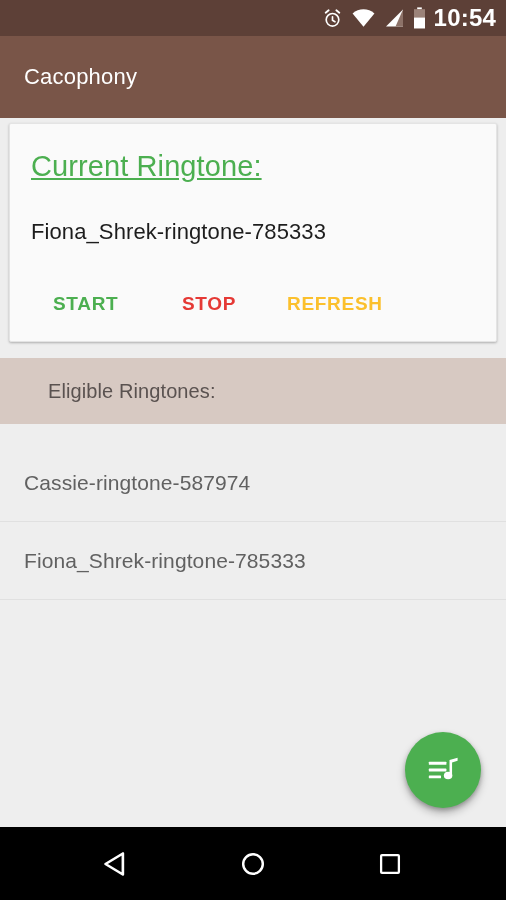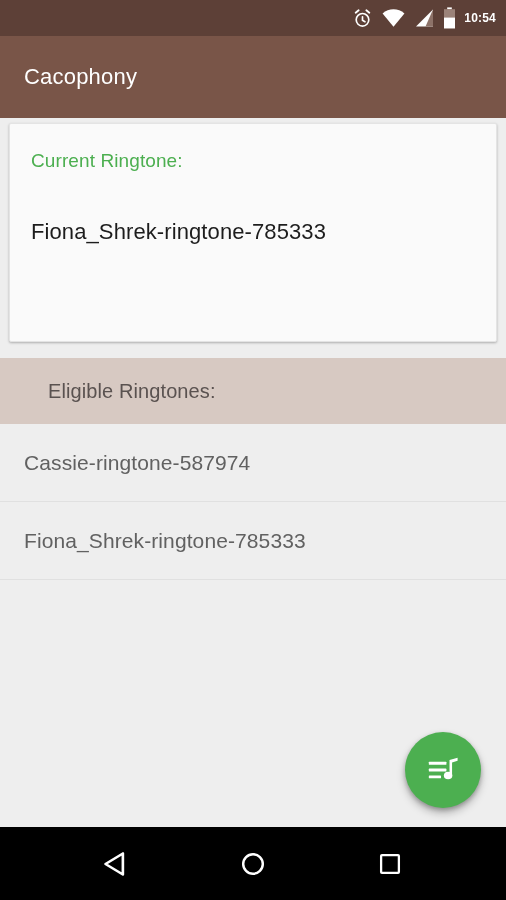--- a/index.html
+++ b/index.html
@@ -36,21 +36,21 @@
     box-sizing: border-box;
   }
   .status-icons {
     display: flex;
     align-items: center;
     gap: 9px;
   }
   .status-icons svg { display: block; }
   .status-time {
     color: #FFFFFF;
-    font-size: 12px;
+    font-size: 24px;
     font-weight: bold;
     letter-spacing: 0.2px;
     margin-left: 8px;
     line-height: 1;
   }
 
   
   .app-bar {
     position: absolute;
     top: 36px; left: 0;
@@ -78,23 +78,24 @@
     background: #FAFAFA;
     border: 1px solid #E4E4E4;
     border-radius: 2px;
     box-sizing: border-box;
     box-shadow: 0 1px 3px rgba(0,0,0,0.16), 0 1px 2px rgba(0,0,0,0.12);
   }
   .card-title {
     position: absolute;
     top: 26px;
     left: 21px;
-    font-size: 19px;
+    font-size: 29px;
     color: #4CAF50;
     letter-spacing: 0.1px;
+    text-decoration: underline;
   }
   .card-subtitle {
     position: absolute;
     top: 95px;
     left: 21px;
     font-size: 22px;
     color: #1D1D1D;
     letter-spacing: 0.1px;
   }
   .card-actions {
@@ -135,21 +136,21 @@
     padding-left: 24px;
   }
   .list-header-label {
     margin-left: 24px;
     font-size: 20px;
     color: #5A5250;
     letter-spacing: 0.1px;
   }
   .ringtone-list {
     position: absolute;
-    top: 424px; left: 0;
+    top: 444px; left: 0;
     width: 506px;
   }
   .list-item {
     position: relative;
     height: 78px;
     background: #EEEEEE;
     display: flex;
     align-items: center;
     border-bottom: 1px solid #E0E0E0;
     box-sizing: border-box;
@@ -249,20 +250,25 @@
     <span class="status-time">10:54</span>
   </div>
 
   <div class="app-bar">
     <span class="app-title">Cacophony</span>
   </div>
 
   <div class="card">
     <div class="card-title">Current Ringtone:</div>
     <div class="card-subtitle">Fiona_Shrek-ringtone-785333</div>
+    <div class="card-actions">
+      <button class="text-button btn-start">START</button>
+      <button class="text-button btn-stop">STOP</button>
+      <button class="text-button btn-refresh">REFRESH</button>
+    </div>
   </div>
 
   <div class="list-header">
     <span class="list-header-label">Eligible Ringtones:</span>
   </div>
 
   <div class="ringtone-list">
     <div class="list-item">
       <span class="list-item-label">Cassie-ringtone-587974</span>
     </div>

